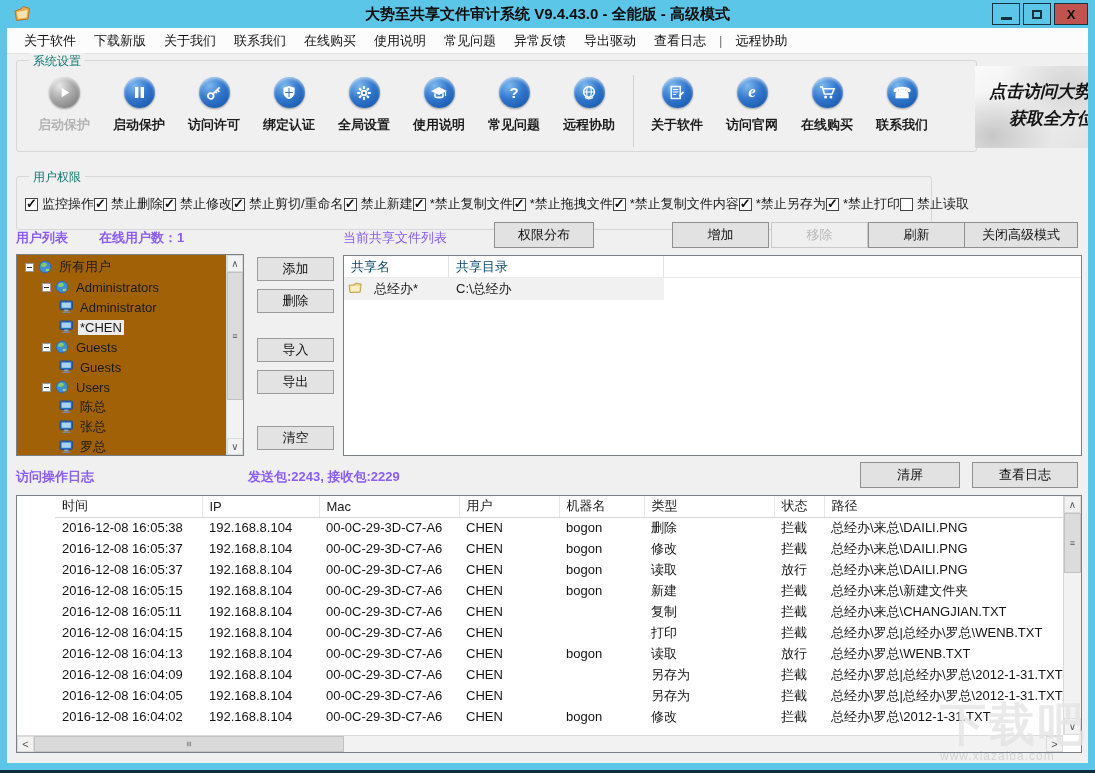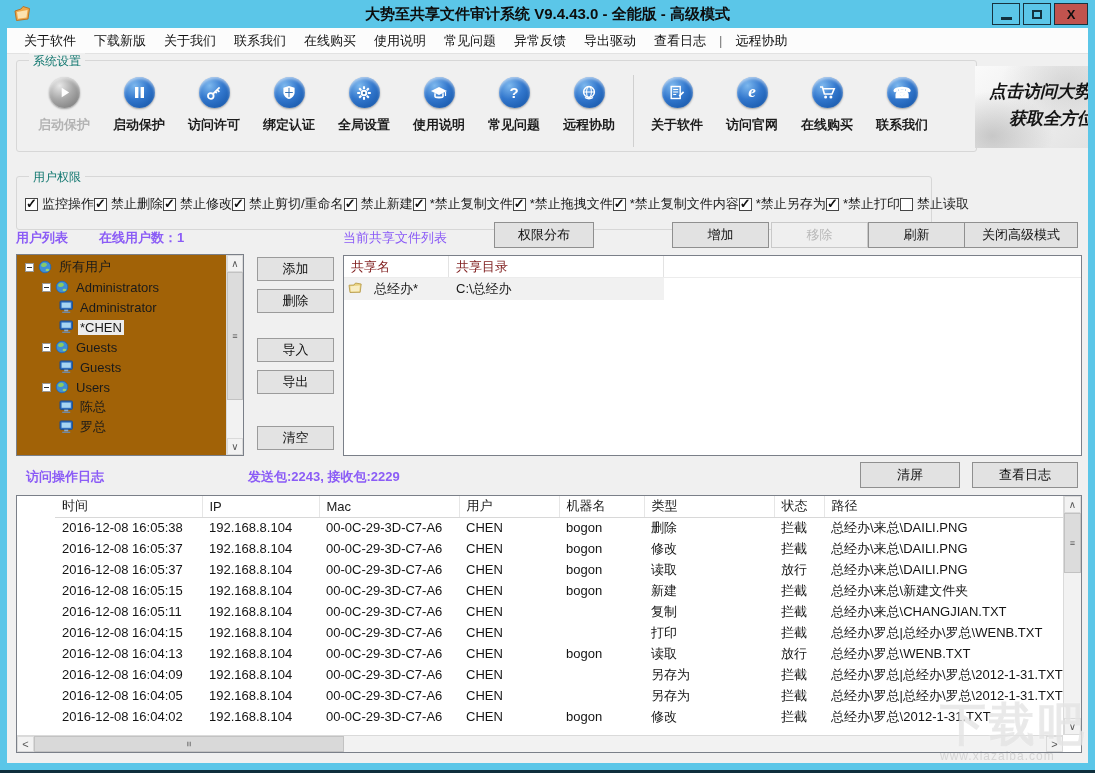--- a/index.html
+++ b/index.html
@@ -72,21 +72,21 @@
   .sb-arrow.up { top:0; } .sb-arrow.down { bottom:0; }
   .sb-thumb { position:absolute; left:0; width:100%; background:#dcdcdc; border:1px solid #c2c2c2; display:flex; align-items:center; justify-content:center; color:#555; font-size:9px; }
 
   .side-btn { position:absolute; left:250px; width:77px; height:24px; background:#e3e3e3; border:1px solid #9b9b9b; font-size:13px; color:#111; display:flex; align-items:center; justify-content:center; cursor:default; }
 
   
   .push-btn { position:absolute; height:26px; background:#e2e2e2; border:1px solid #8f8f8f; font-size:13px; color:#111; display:flex; align-items:center; justify-content:center; cursor:default; }
   .push-btn.disabled { color:#b8b8b8; border-color:#c9c9c9; background:#efefef; }
   .share-table { position:absolute; left:336px; top:227px; width:739px; height:201px; background:#fff; border:1px solid #7a7f88; }
   .share-head { display:flex; height:22px; border-bottom:1px solid #ececec; }
-  .share-head .hc { padding:2px 0 0 7px; border-right:1px solid #e3e3e3; font-size:13px; color:#7f1d1d; }
+  .share-head .hc { padding:2px 0 0 7px; border-right:1px solid #e3e3e3; font-size:13px; color:#0c4a6e; }
   .hc.c1 { width:105px; } .hc.c2 { width:215px; }
   .share-row { display:flex; height:22px; align-items:center; cursor:default; }
   .share-row .cell { height:100%; display:flex; align-items:center; background:#f1f1f1; }
   .share-row .cell.c1 { width:105px; padding-left:4px; gap:11px; }
   .share-row .cell.c2 { width:215px; padding-left:7px; }
 
   
   .log-box { position:absolute; left:9px; top:467px; width:1066px; height:258px; background:#fff; border:1px solid #7a7f88; }
   .log-scroll-area { position:absolute; left:0; top:0; right:18px; bottom:17px; overflow:hidden; }
   table.log { border-collapse:collapse; table-layout:fixed; width:1047px;margin-left:38px; }
@@ -408,20 +408,31 @@
           </div>
           <div class="tree-row" style="padding-left: 42px;">
             <span style="display: inline-flex;">
               <svg width="15" height="14" viewBox="0 0 15 14">
                 <rect x="1" y="1" width="12.4" height="8.4" rx="1" fill="#2f6fc1" stroke="#1d4e8f"></rect>
                 <rect x="2.6" y="2.6" width="9.2" height="5.2" fill="#a6d4f2"></rect>
                 <rect x="5.2" y="9.6" width="4" height="1.8" fill="#8aa9c9"></rect>
                 <rect x="3.2" y="11.6" width="8" height="1.4" fill="#71889f"></rect>
               </svg>
             </span>
+            <span class="tree-label">张总</span>
+          </div>
+          <div class="tree-row" style="padding-left: 42px;">
+            <span style="display: inline-flex;">
+              <svg width="15" height="14" viewBox="0 0 15 14">
+                <rect x="1" y="1" width="12.4" height="8.4" rx="1" fill="#2f6fc1" stroke="#1d4e8f"></rect>
+                <rect x="2.6" y="2.6" width="9.2" height="5.2" fill="#a6d4f2"></rect>
+                <rect x="5.2" y="9.6" width="4" height="1.8" fill="#8aa9c9"></rect>
+                <rect x="3.2" y="11.6" width="8" height="1.4" fill="#71889f"></rect>
+              </svg>
+            </span>
             <span class="tree-label">罗总</span>
           </div>
         </div>
       <div class="scrollbar-v">
         <div class="sb-arrow up">∧</div>
         <div class="sb-thumb" style="top:17px; height:128px;">≡</div>
         <div class="sb-arrow down">∨</div>
       </div>
     </div>
 
@@ -450,21 +461,21 @@
                 <path d="M2.4 4.2 L11.9 3.4 L11.2 9.3 L2.8 9.5 Z" fill="#f8edc4"></path>
               </svg></span>
           <span>总经办*</span>
         </div>
         <div class="cell c2">
           <span>C:\总经办</span>
         </div>
       </div>
     </div>
 
-    <div class="section-label" style="left:19px; top:440px;">访问操作日志</div>
+    <div class="section-label" style="left:9px; top:440px;">访问操作日志</div>
     <div class="section-label" style="left:241px; top:440px;">发送包:2243, 接收包:2229</div>
     <div class="push-btn" style="left:853px; top:434px; width:100px;">清屏</div>
     <div class="push-btn" style="left:965px; top:434px; width:106px;">查看日志</div>
 
     <div class="log-box">
       <div class="log-scroll-area">
         <table class="log">
           <colgroup>
             <col style="width:147px">
               <col style="width:117px">

